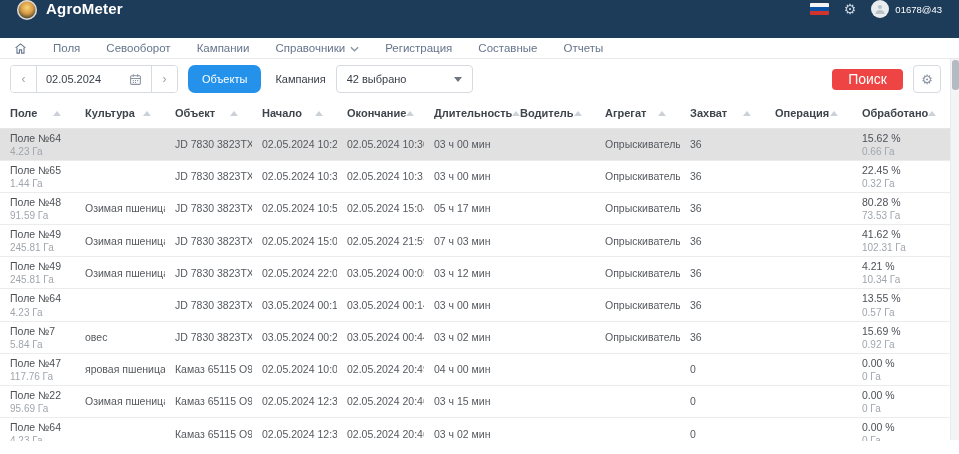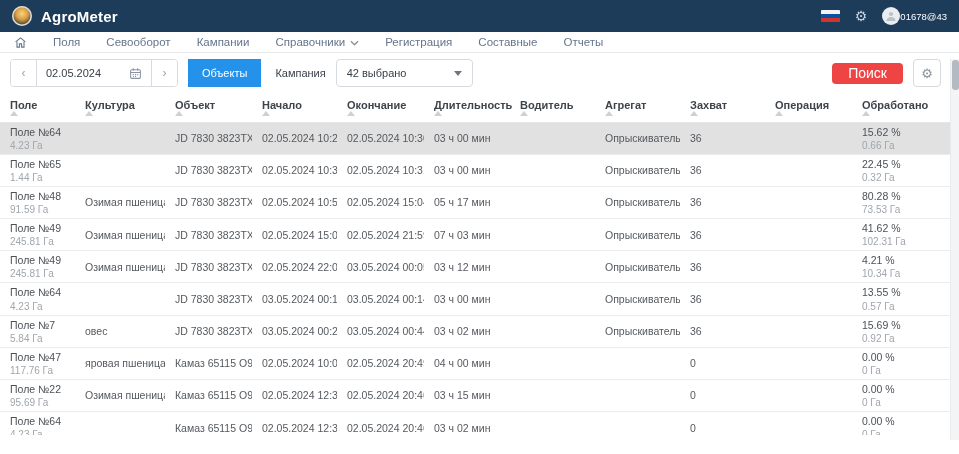--- a/index.html
+++ b/index.html
@@ -1,59 +1,59 @@
 <!DOCTYPE html>
 <html><head>
 <meta charset="utf-8">
 <style>
   * { box-sizing: border-box; margin: 0; padding: 0; }
   html,body { width:959px; height:454px; overflow:hidden; background:#fff;
     font-family:"Liberation Sans", sans-serif; }
   .app { width:959px; height:454px; position:relative; background:#fff; }
 
   
-  .topbar { height:32px; background:#1d3c59; display:flex; align-items:center; padding:0 12px; }
+  .topbar { height:38px; background:#1d3c59; display:flex; align-items:flex-start; padding:0 17px; }
   .logo { width:20px; height:20px; border-radius:50%;
     background:radial-gradient(circle at 50% 38%, #f7d774 0%, #d89a46 38%, #6b5a33 62%, #2e3a3f 100%);
     box-shadow:0 0 0 1.5px #d8dde2 inset; flex:0 0 auto; }
   .app-title { color:#fff; font-size:15px; font-weight:700; margin-left:9px; letter-spacing:.2px; }
   .topbar-right { margin-left:auto; display:flex; align-items:center; gap:15px; }
   .flag { width:19px; height:12px; border-radius:1px; overflow:hidden;
     background:linear-gradient(to bottom, #f4f4f4 0 33%, #0b52a5 33% 66%, #d1342c 66% 100%); }
   .gear-top { color:#c7d2dd; font-size:14px; line-height:1; cursor:pointer; }
-  .user { display:flex; align-items:center; cursor:pointer; }
+  .user { display:flex; align-items:center; gap:6px; cursor:pointer; }
   .avatar { width:18px; height:18px; border-radius:50%; background:#e9edf0; display:flex; align-items:center; justify-content:center; overflow:hidden; }
   .username { color:#fff; font-size:9.5px; }
 
   
   .navbar { height:21px; background:#fff; border-bottom:1px solid #e7e9ec; display:flex; align-items:center; padding:0 14px; gap:26px; }
   .home { display:flex; align-items:center; cursor:pointer; }
   .nav-item { display:flex; align-items:center; gap:5px; font-size:11.5px; color:#66758c; cursor:pointer; text-decoration:none; }
   .nav-item .chev { margin-top:1px; }
 
   
   .toolbar { height:40px; display:flex; align-items:center; padding:0 10px; gap:10px; background:#fff; }
   .date-group { display:flex; align-items:stretch; height:28px; border:1px solid #d7dade; border-radius:4px; overflow:hidden; }
   .date-nav { width:26px; display:flex; align-items:center; justify-content:center; color:#9aa3af; font-size:12px; background:#fff; border:none; cursor:pointer; }
   .date-nav.prev { border-right:1px solid #d7dade; }
   .date-nav.next { border-left:1px solid #d7dade; }
   .date-box { width:114px; display:flex; align-items:center; justify-content:space-between; padding:0 9px; font-size:11px; color:#38404a; cursor:text; }
-  .btn-blue { height:28px; padding:0 14px; border:none; border-radius:0; background:#2492ea; color:#fff; font-size:11px; cursor:pointer; font-family:inherit; }
+  .btn-blue { height:28px; padding:0 14px; border:none; border-radius:7px; background:#2492ea; color:#fff; font-size:11px; cursor:pointer; font-family:inherit; }
   .label { font-size:11px; color:#38404a; margin-left:4px; }
   .select { height:28px; width:137px; border:1px solid #d7dade; border-radius:4px; display:flex; align-items:center; justify-content:space-between; padding:0 10px; font-size:11px; color:#38404a; cursor:pointer; background:#fff; }
   .caret-down { width:0; height:0; border-left:4px solid transparent; border-right:4px solid transparent; border-top:5px solid #6e7680; }
   .toolbar-spacer { flex:1; }
   .btn-green { height:21px; padding:0 16px; border:none; border-radius:4px; background:#ef4444; color:#fff; font-size:14px; cursor:pointer; font-family:inherit; }
   .btn-gear { width:28px; height:28px; border:1px solid #d7dade; border-radius:4px; background:#fff; color:#8a94a0; font-size:13px; line-height:1; cursor:pointer; margin-right:8px; }
 
   
   .table-wrap { height:342px; overflow:hidden; margin-right:9px; }
   table { width:950px; border-collapse:collapse; table-layout:fixed; }
   thead th { height:29px; text-align:left; font-size:11px; font-weight:700; color:#3e444b; border-bottom:1px solid #e6e6e6; padding:0; vertical-align:middle; }
-  .th-inner { display:flex; justify-content:space-between; padding:0 14px 0 10px; cursor:pointer;flex-direction:column; }
+  .th-inner { display:flex; align-items:center; justify-content:space-between; padding:0 14px 0 10px; cursor:pointer; }
   .sort-icon { width:0; height:0; border-left:4px solid transparent; border-right:4px solid transparent; border-bottom:5px solid #ccd1d8; flex:0 0 auto; }
   tbody td { height:31px; font-size:10.5px; color:#55595e; padding:2px 6px 2px 10px; border-bottom:1px solid #ececec; vertical-align:middle; white-space:nowrap; overflow:hidden; }
   tbody tr { background:#fff; cursor:pointer; }
   tbody tr.row-selected { background:#e1e1e1; }
   .cell-main { display:block; font-size:10.5px; color:#4c5157; line-height:1.35; }
   .cell-sub { display:block; font-size:10px; color:#a0a6ad; line-height:1.3; }
 
   
   .vscroll { position:absolute; top:59px; right:0; width:9px; height:381px; background:#f3f4f5; border-left:1px solid #e9eaec; }
   .vthumb { position:absolute; top:1px; left:1px; width:7px; height:30px; border-radius:3px; background:#b4bac1; cursor:grab; }

